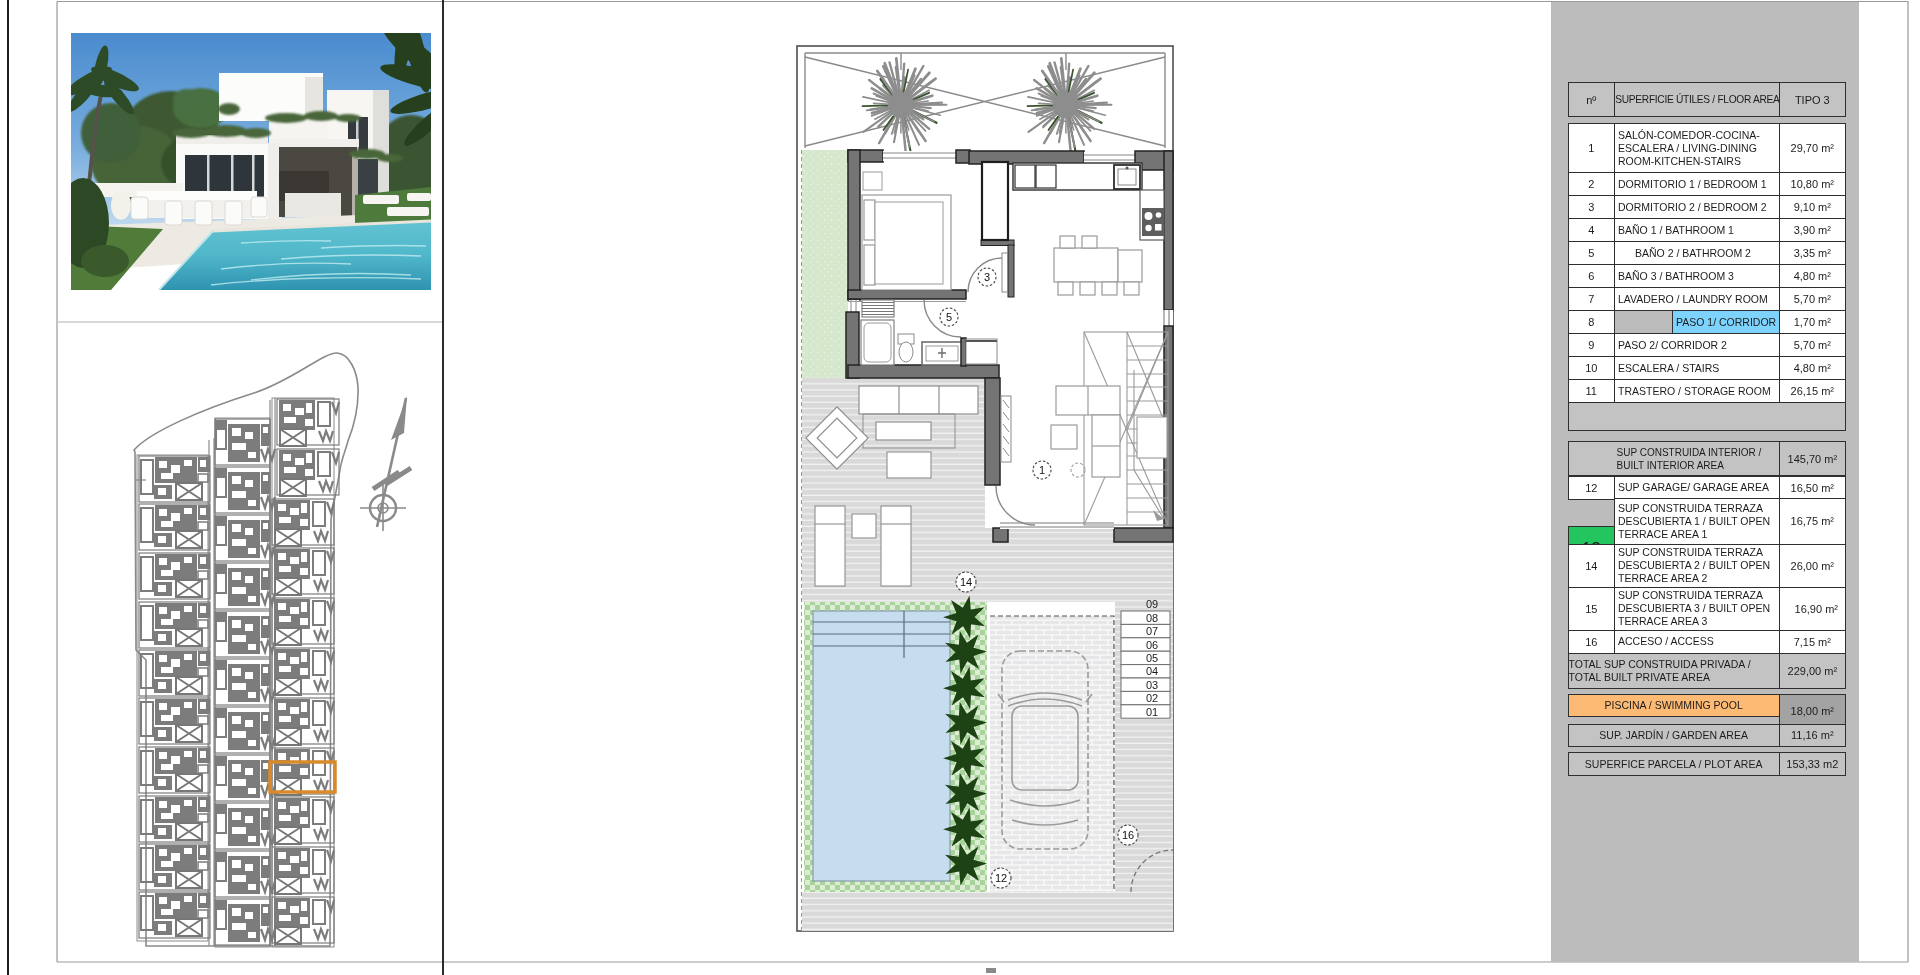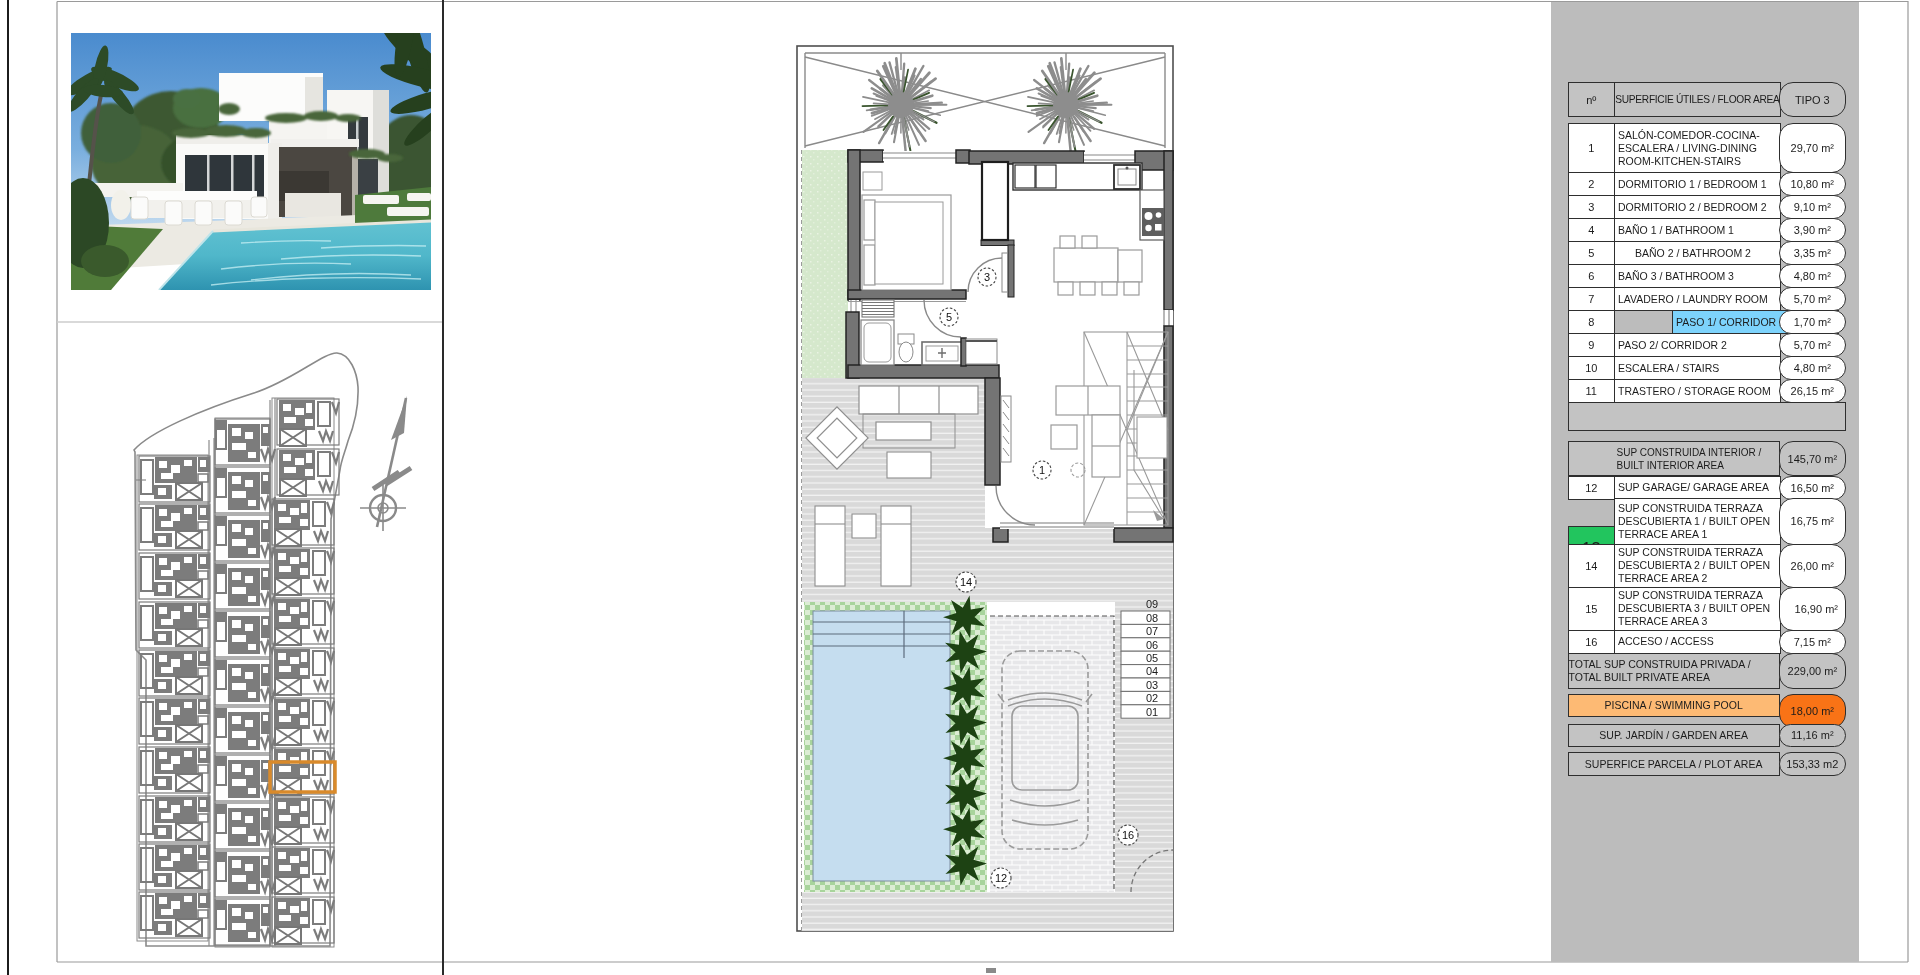--- a/index.html
+++ b/index.html
@@ -1,20 +1,20 @@
 <!DOCTYPE html>
 <html><head><meta charset="utf-8">
 <style>
 html,body{margin:0;padding:0;background:#ffffff;width:1920px;height:975px;overflow:hidden;
 font-family:"Liberation Sans",sans-serif;opacity:0.999;}
 .abs{position:absolute;}
 .cell{position:absolute;box-sizing:border-box;border:1px solid #2e2e2e;color:#1c1c1c;
 display:flex;align-items:center;}
 .num{justify-content:center;}
-.val{justify-content:center;border-radius:14px;}
+.val{justify-content:center;}
 .lbl{justify-content:flex-start;padding-left:3px;}
 .ctr{justify-content:center;text-align:left;}
 </style></head>
 <body>
 <svg class="abs" style="left:0;top:0" width="1920" height="975" viewBox="0 0 1920 975">
 <defs>
 <pattern id="deck" width="8" height="6.2" patternUnits="userSpaceOnUse">
         <rect width="8" height="6.2" fill="#d9d9d9"></rect>
         <rect y="4.9" width="8" height="1.3" fill="#f2f2f2"></rect>
       </pattern>
@@ -707,19 +707,19 @@
 <div class="cell lbl" style="left:1614.0px;top:586.8px;width:166.8px;height:44.3px;font-size:10.5px;background:#fff;line-height:13px;">SUP CONSTRUIDA TERRAZA DESCUBIERTA 3 / BUILT OPEN TERRACE AREA 3</div>
 <div class="cell val" style="left:1778.8px;top:586.8px;width:67.0px;height:44.3px;font-size:11px;background:#fff;padding-left:8px;">16,90 m²</div>
 <div class="cell num" style="left:1567.5px;top:630.1px;width:47.5px;height:23.8px;font-size:11px;background:#fff;">16</div>
 <div class="cell lbl" style="left:1614.0px;top:630.1px;width:166.8px;height:23.8px;font-size:10.5px;background:#fff;line-height:13px;">ACCESO / ACCESS</div>
 <div class="cell val" style="left:1778.8px;top:630.1px;width:67.0px;height:23.8px;font-size:11px;background:#fff;">7,15 m²</div>
 
 <div class="cell ctr" style="left:1567.5px;top:652.9px;width:212.3px;height:36px;font-size:10.5px;background:#c3c3c3;line-height:13px;">TOTAL SUP CONSTRUIDA PRIVADA / TOTAL BUILT PRIVATE AREA</div>
 <div class="cell val" style="left:1778.8px;top:652.9px;width:67.0px;height:36px;font-size:11px;background:#c3c3c3;">229,00 m²</div>
 
 <div class="cell ctr" style="left:1567.5px;top:693.9px;width:212.3px;height:23px;font-size:10.5px;background:#fdba74;">PISCINA / SWIMMING POOL</div>
-<div class="cell val" style="left:1778.8px;top:693.9px;width:67.0px;height:34px;font-size:11px;background:#f97316;">18,00 m²</div>
+<div class="cell val" style="left:1778.8px;top:693.9px;width:67.0px;height:34px;font-size:11px;background:#a3a3a3;">18,00 m²</div>
 
 <div class="cell ctr" style="left:1567.5px;top:723.8px;width:212.3px;height:23px;font-size:10.5px;background:#c3c3c3;">SUP. JARDÍN / GARDEN AREA</div>
 <div class="cell val" style="left:1778.8px;top:723.8px;width:67.0px;height:23px;font-size:11px;background:#c3c3c3;">11,16 m²</div>
 
 <div class="cell ctr" style="left:1567.5px;top:751.9px;width:212.3px;height:24px;font-size:10.5px;background:#c3c3c3;">SUPERFICE PARCELA / PLOT AREA</div>
 <div class="cell val" style="left:1778.8px;top:751.9px;width:67.0px;height:24px;font-size:11px;background:#c3c3c3;">153,33 m2</div>
 
 </body></html>

